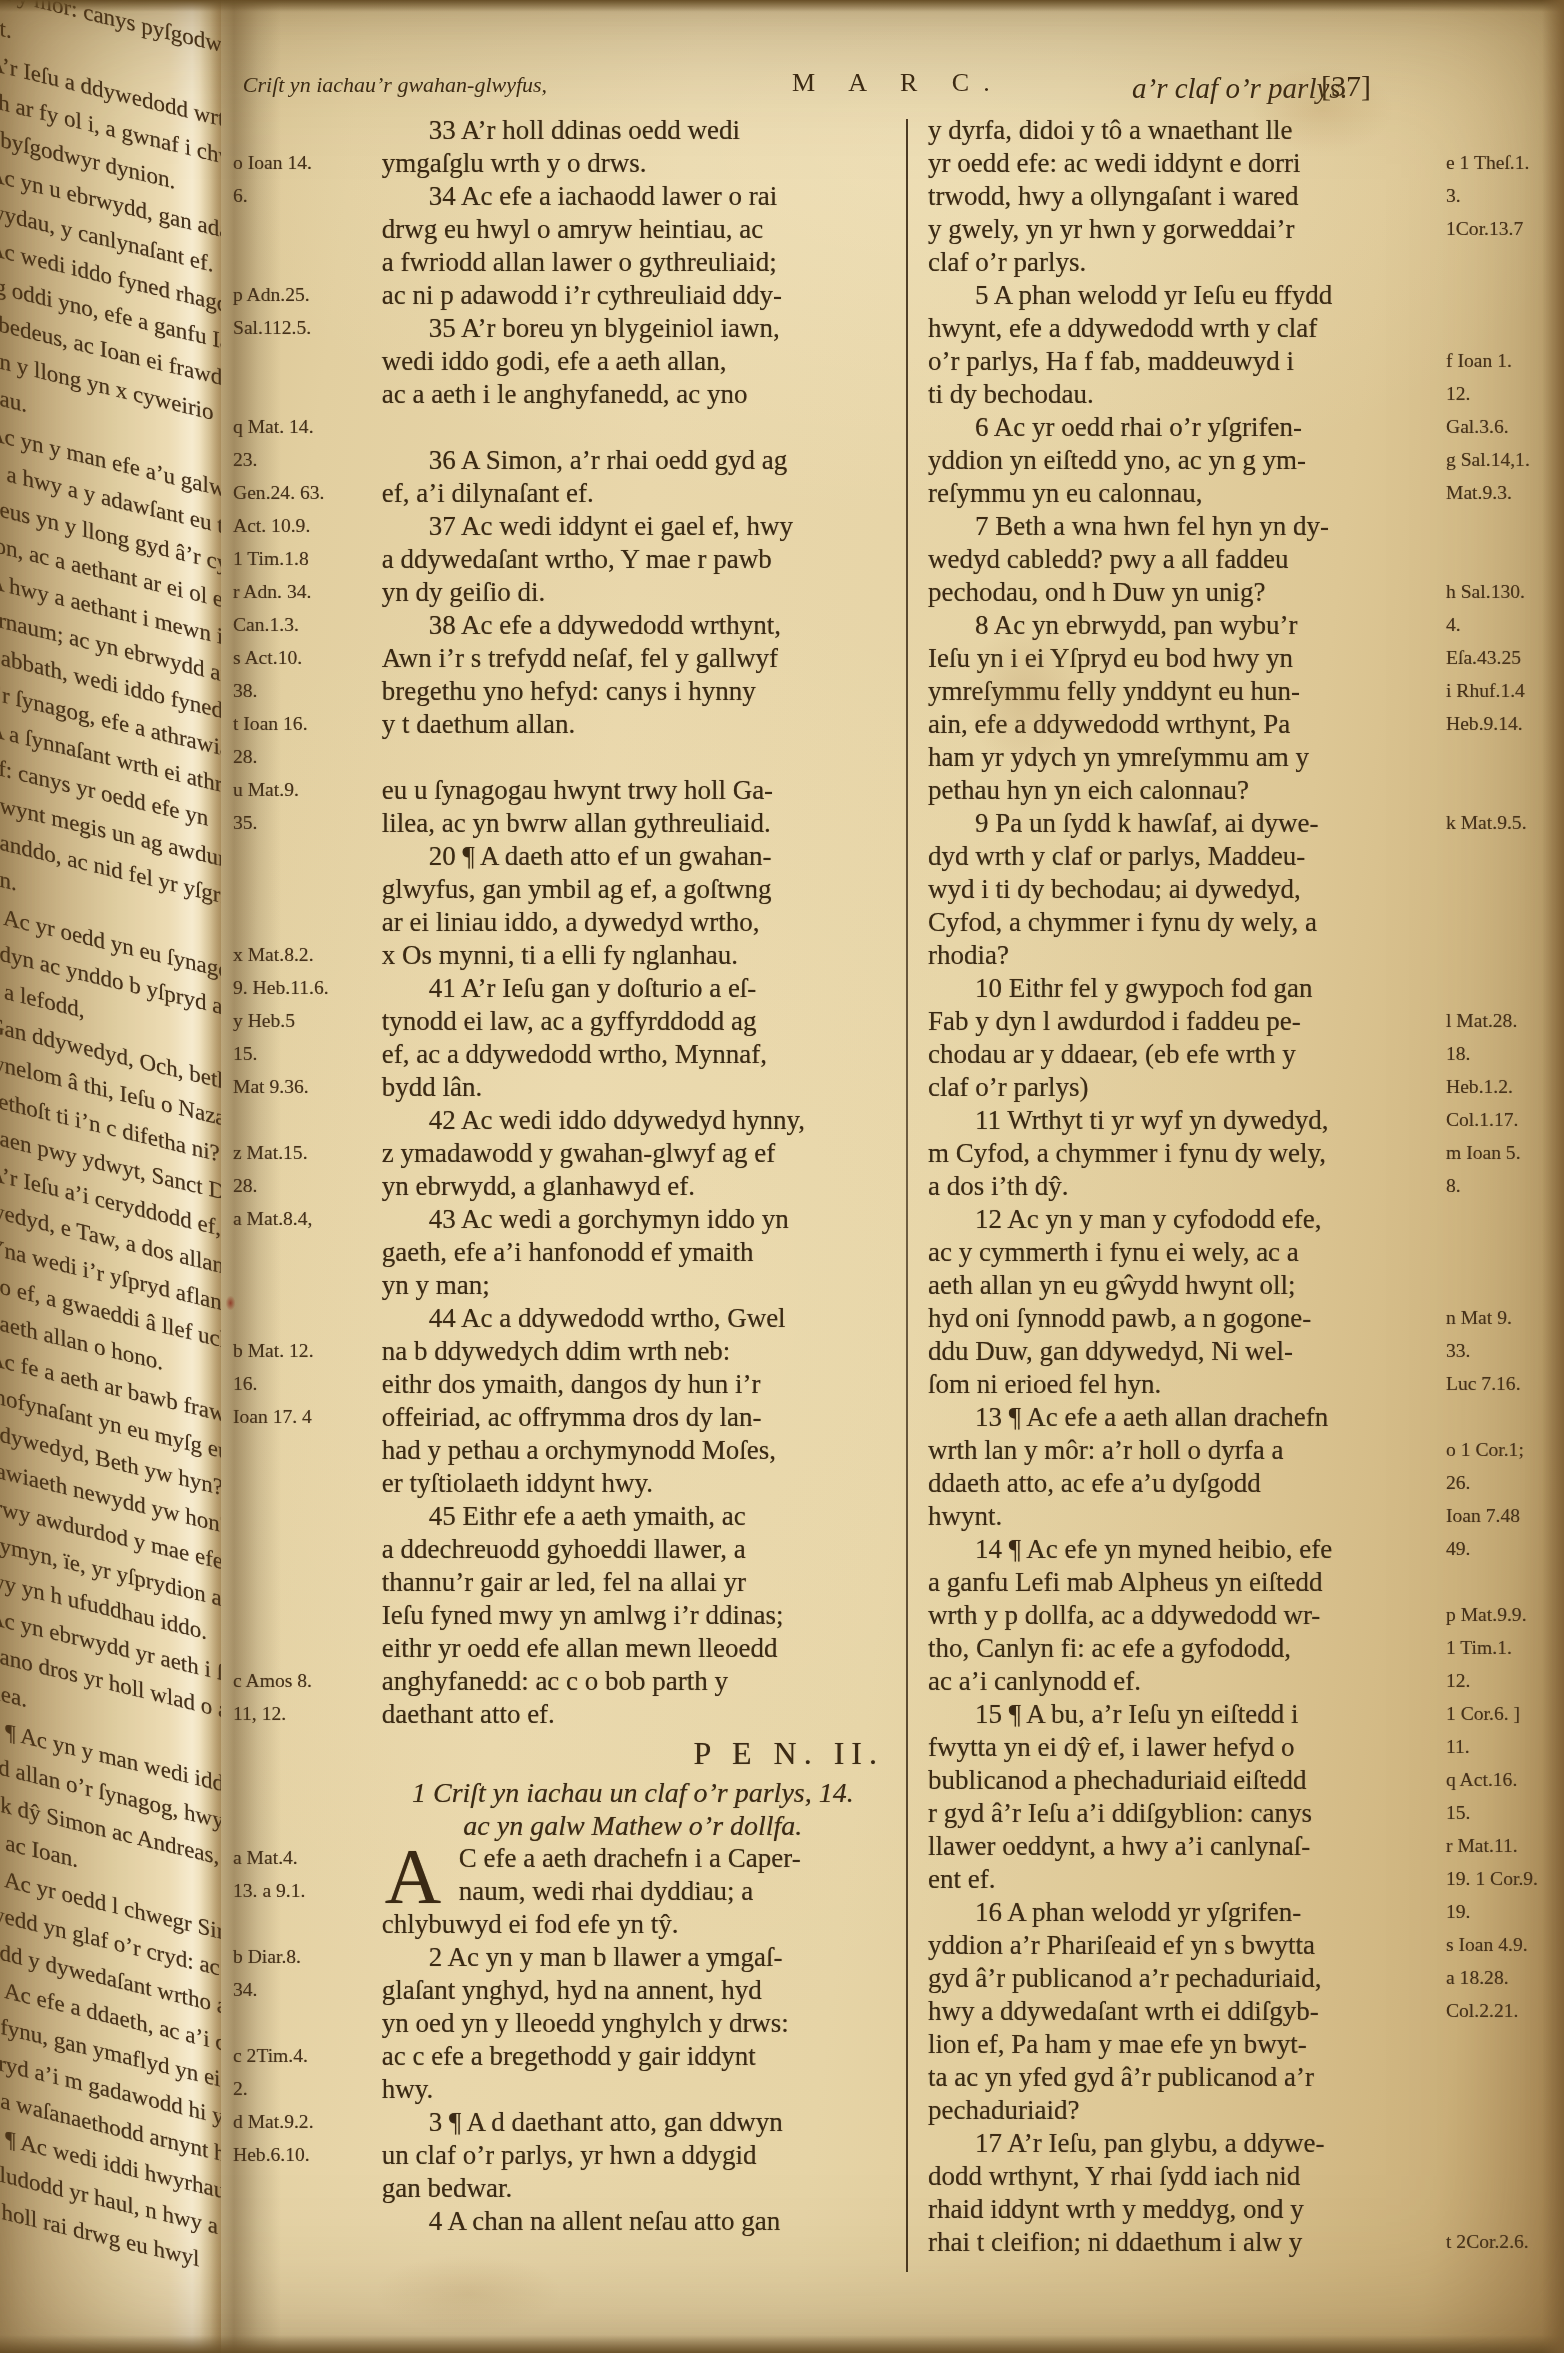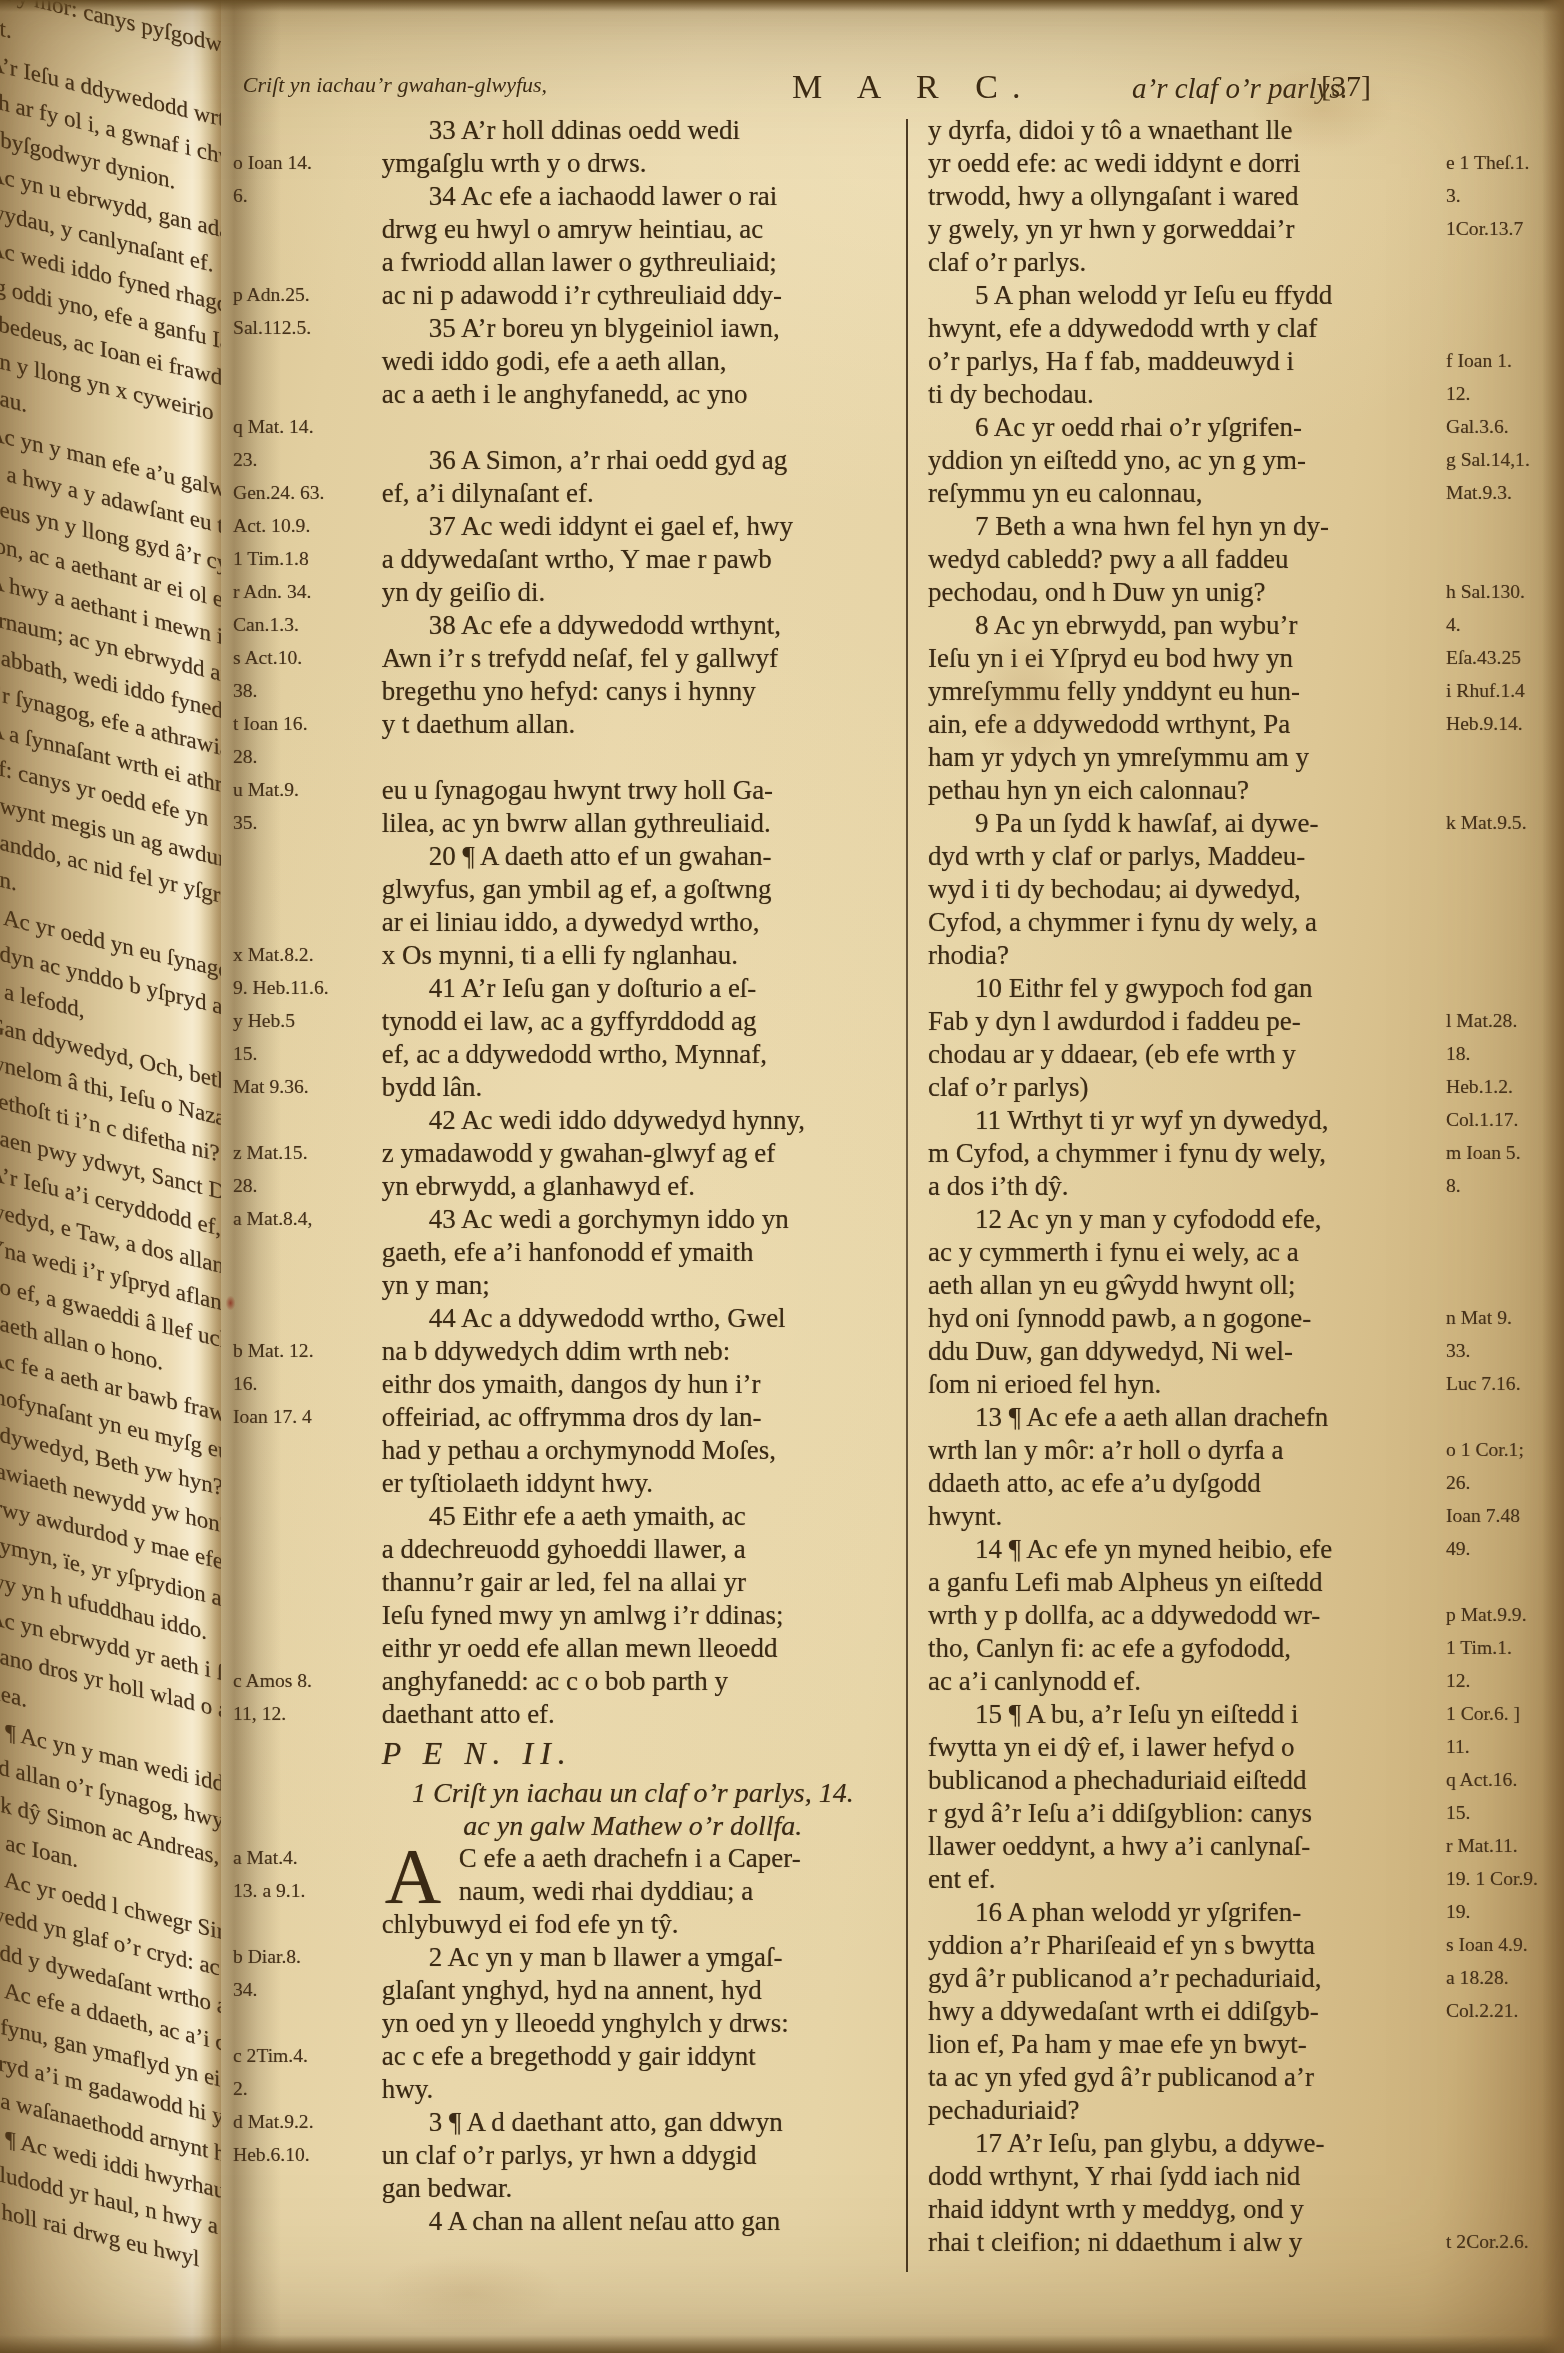--- a/index.html
+++ b/index.html
@@ -28,37 +28,37 @@
     transform:skewY(13.5deg);
     font-size:23px;line-height:37px;color:#47321a;white-space:nowrap;
     text-shadow:0 0 0.8px rgba(71,50,26,.6);}
   .fline:first-child{font-size:33px;letter-spacing:7px;padding-left:75px;}
   .gutter{position:absolute;left:200px;top:0;width:81px;height:100%;
     background:linear-gradient(90deg,rgba(80,54,20,0),rgba(80,54,20,.42) 42%,rgba(62,42,16,.14) 72%,rgba(80,54,20,0));}
 
   
   .header{position:absolute;left:235px;top:63px;width:1322px;height:50px;}
   .h-left{position:absolute;left:7.8px;top:9.4px;font-style:italic;font-size:22px;}
-  .h-book{position:absolute;left:557px;top:4.7px;font-size:34px;letter-spacing:14px;}
+  .h-book{position:absolute;left:557px;top:4.7px;font-size:26px;letter-spacing:14px;}
   .h-right{position:absolute;left:897px;top:9.4px;font-style:italic;font-size:29px;}
   .h-pageno{position:absolute;left:1086px;top:6.3px;font-size:30px;}
 
   
   .col{position:absolute;top:114px;}
   #leftcol{left:233px;width:651px;}
   #rightcol{left:928px;width:635px;}
   .row{display:flex;min-height:33px;}
   .bl{flex:1;font-size:27px;line-height:33px;text-shadow:0 0 0.8px rgba(59,42,18,.55);}
   .note{flex:none;font-size:19.6px;line-height:23px;padding-top:3.9px;color:#46321b;
     white-space:nowrap;text-shadow:0 0 0.8px rgba(70,50,27,.5);}
   #leftcol .note{width:144px;padding-right:4.7px;}
   #rightcol .note{width:117px;padding-left:7.8px;order:2;}
   #rightcol .bl{order:1;}
   .row.in .bl{text-indent:47px;}
-  .row.h .bl{text-align:left;font-size:32px;letter-spacing:7px;line-height:45px;text-indent:0;font-style:italic;}
+  .row.h .bl{text-align:right;font-size:32px;letter-spacing:7px;line-height:45px;text-indent:0;}
   .row.ci .bl{text-align:center;font-style:italic;font-size:28px;}
   .row.pl .bl{padding-left:77px;position:relative;}
   .dropcap{position:absolute;left:3.1px;top:1.6px;font-size:78px;line-height:63px;}
 
   .divider{position:absolute;left:906px;top:119px;height:2153px;width:2.3px;
     background:linear-gradient(rgba(46,29,11,.85),rgba(46,29,11,.65) 50%,rgba(46,29,11,.85));}
 
   
   .stain1{position:absolute;left:939px;top:595px;width:172px;height:203px;border-radius:50%;
     background:radial-gradient(closest-side,rgba(150,110,55,.18),transparent 70%);}

